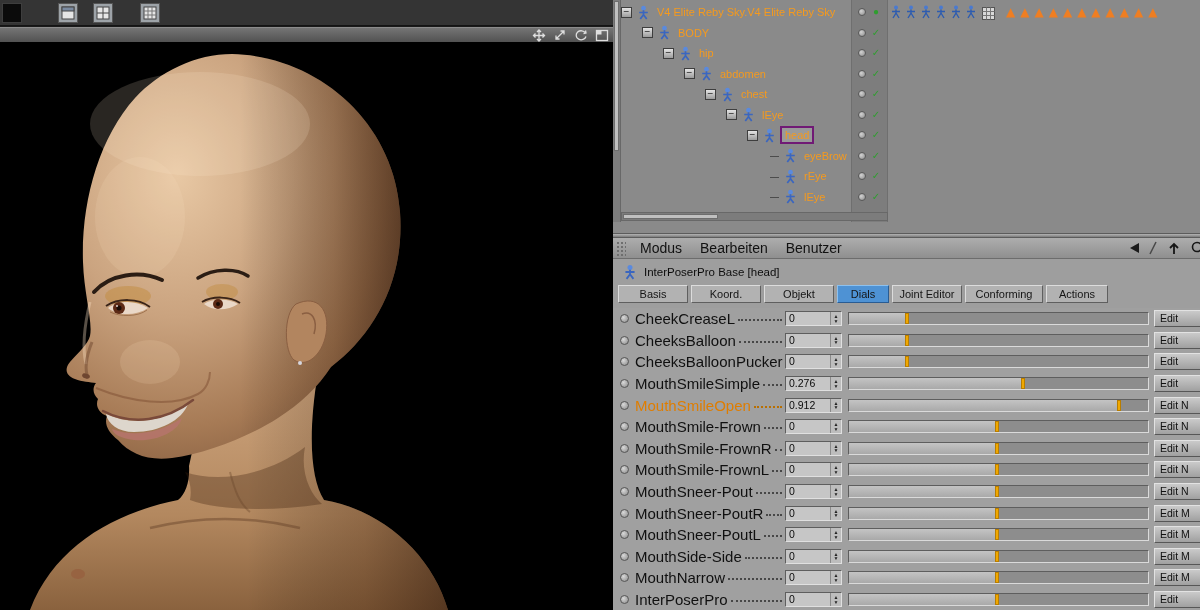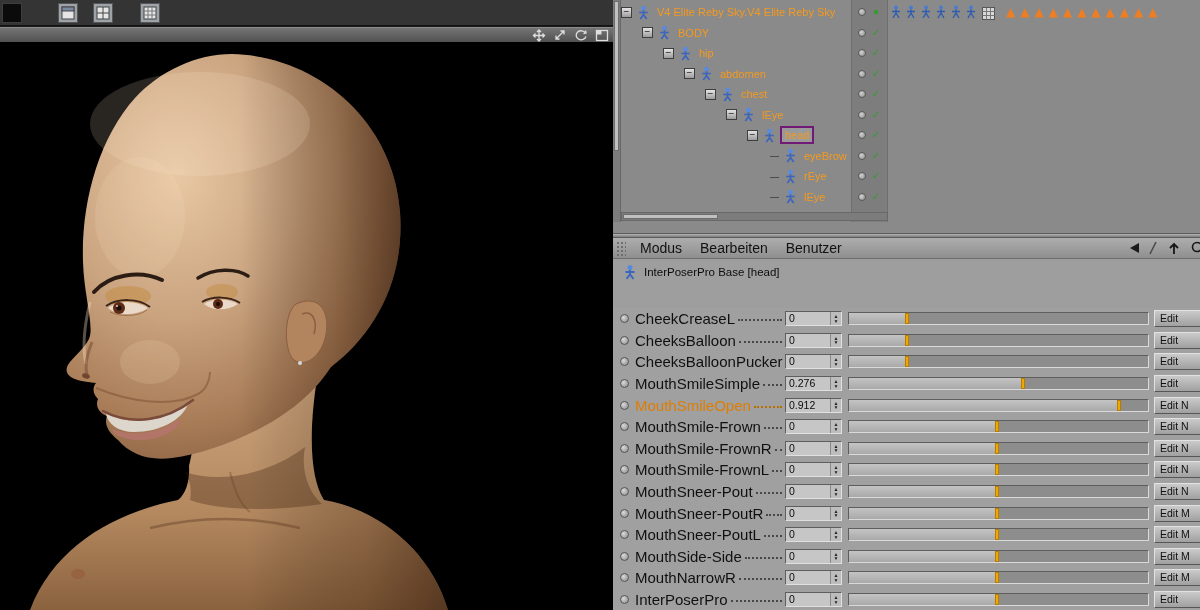--- a/index.html
+++ b/index.html
@@ -492,20 +492,37 @@
     <div class="obj-title">
       <span class="ot-icon">
         <svg width="16" height="16" viewBox="0 0 14 14">
             <circle cx="7" cy="3" r="2.2" fill="#5a8ade"></circle>
             <path d="M7 5 L7 9 L4 13 M7 9 L10 13 M3 7 L11 7" stroke="#3a66c0" stroke-width="1.6" fill="none"></path>
           </svg>
       </span>
       <span class="ot-text">InterPoserPro Base [head]</span>
     </div>
 
+    <div class="tabs">
+
+        <span class="tab">Basis</span>
+
+        <span class="tab">Koord.</span>
+
+        <span class="tab">Objekt</span>
+
+        <span class="tab active">Dials</span>
+
+        <span class="tab">Joint Editor</span>
+
+        <span class="tab">Conforming</span>
+
+        <span class="tab">Actions</span>
+
+    </div>
 
     <div class="dials">
 
         <div class="dial-row">
           <span class="d-dot"></span>
           <span class="d-labelwrap">
             <span class="d-label">CheekCreaseL</span>
             <span class="d-leader"></span>
           </span>
           <span class="d-value">
@@ -726,21 +743,21 @@
           </span>
           <span class="d-slider">
             <span class="d-fill" style="width: 50%;"></span>
           </span>
           <span class="d-edit">Edit M</span>
         </div>
 
         <div class="dial-row">
           <span class="d-dot"></span>
           <span class="d-labelwrap">
-            <span class="d-label">MouthNarrowR</span>
+            <span class="d-label">MouthNarrow</span>
             <span class="d-leader"></span>
           </span>
           <span class="d-value">
             <span class="d-num">0</span>
             <span class="d-spin">
               <span>▲</span>
               <span>▼</span>
             </span>
           </span>
           <span class="d-slider">

